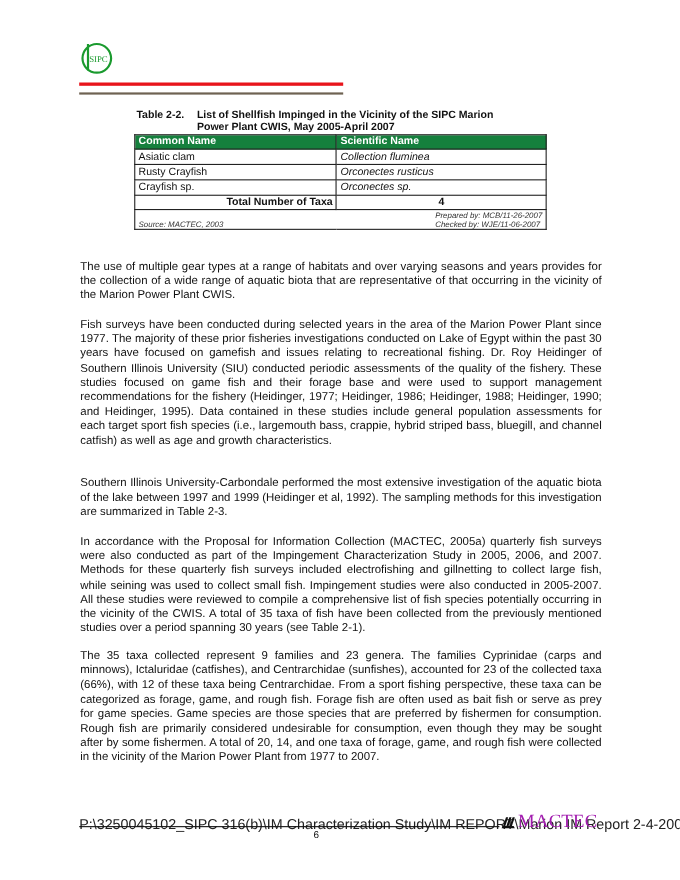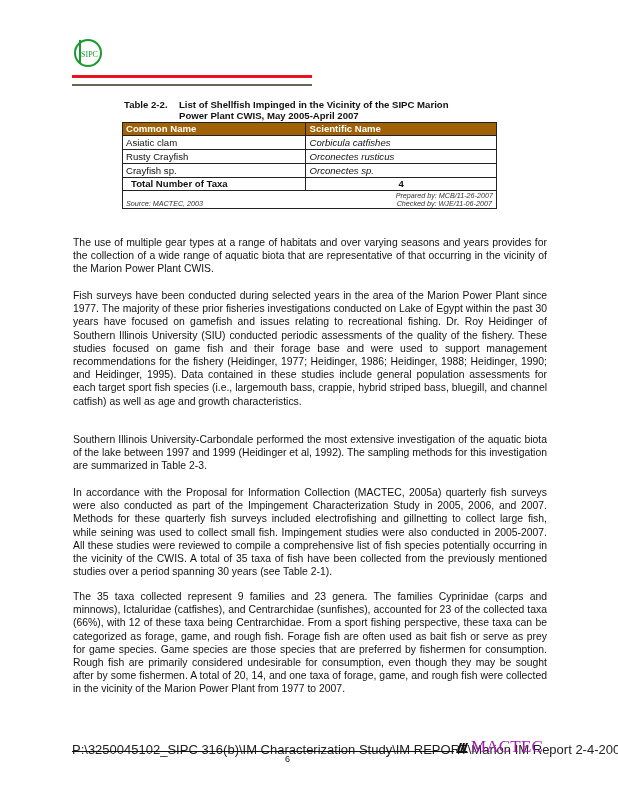--- a/index.html
+++ b/index.html
@@ -63,52 +63,53 @@
       font-size: 9.6px;
     }
     .shellfish-table td, .shellfish-table th {
       border: 1px solid #222;
       padding: 0 3px;
       height: 13px;
       line-height: 12px;
       text-align: left;
     }
     .shellfish-table th {
-      background: #a16207;
+      background: #15803d;
       color: #ffffff;
       font-weight: bold;
       height: 12px;
     }
     .shellfish-table td.sci {
       font-style: italic;
     }
     .shellfish-table tr.last-data td {
       border-bottom: 2px solid #333;
     }
     .shellfish-table tr.total td {
       font-weight: bold;
       height: 12px;
     }
     .shellfish-table tr.total td.label {
       padding-left: 8px;
+      text-align: right;
     }
     .shellfish-table tr.total td.val {
       text-align: center;
     }
     .shellfish-table tr.src td {
       font-style: italic;
       font-size: 7.2px;
       line-height: 8px;
       height: 17px;
       color: #333;
       vertical-align: bottom;
     }
     .src-right {
       float: right;
-      text-align: center;
+      text-align: left;
       font-style: italic;
     }
     .src-left {
       float: left;
       padding-top: 8px;
     }
     .body-text {
       position: absolute;
       left: 73px;
       width: 474px;
@@ -181,21 +182,21 @@
     <col style="width:184px">
     <col style="width:191px">
   </colgroup>
   <tbody>
       <tr>
     <th>Common Name</th>
     <th>Scientific Name</th>
   </tr>
   <tr>
     <td>Asiatic clam</td>
-    <td class="sci">Corbicula catfishes</td>
+    <td class="sci">Collection fluminea</td>
   </tr>
   <tr>
     <td>Rusty Crayfish</td>
     <td class="sci">Orconectes rusticus</td>
   </tr>
   <tr>
     <td>Crayfish sp.</td>
     <td class="sci">Orconectes sp.</td>
   </tr>
   <tr class="total">

